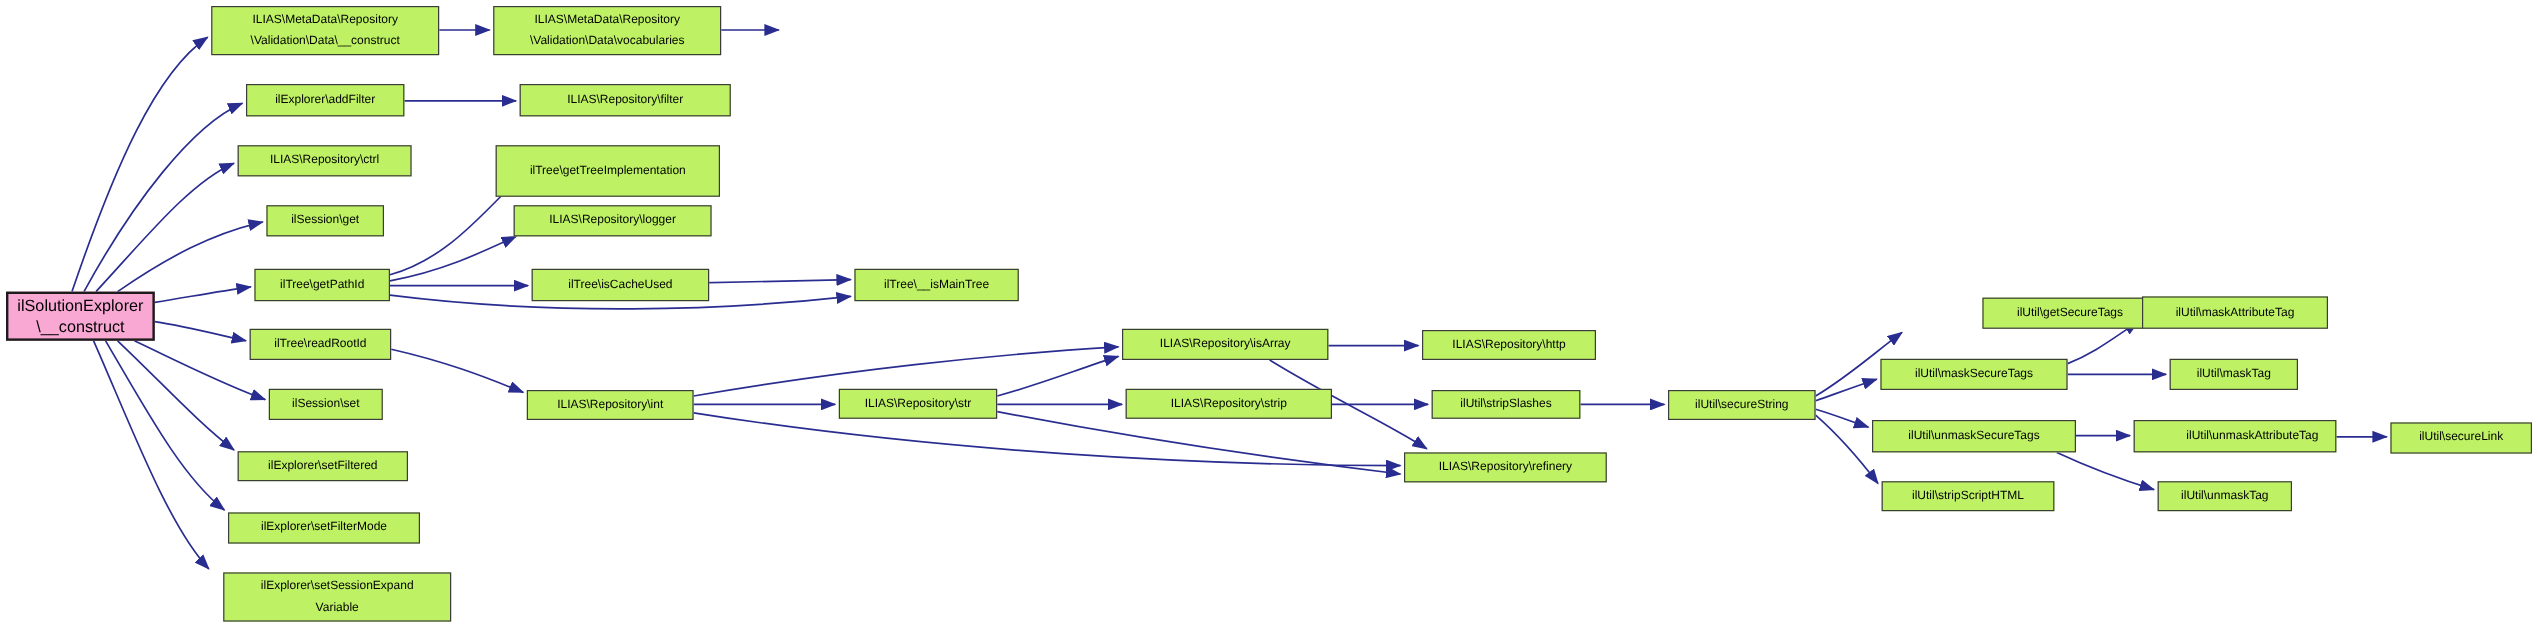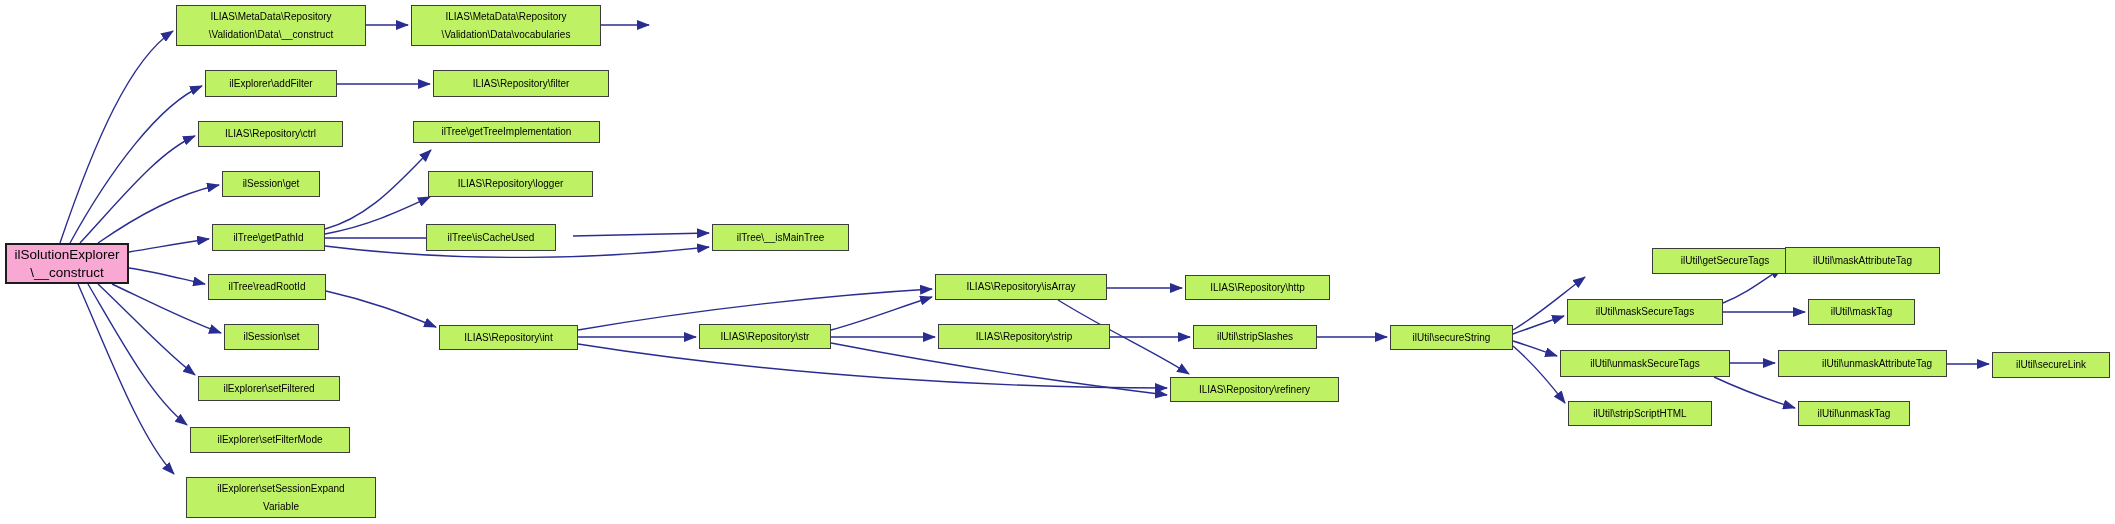--- a/index.html
+++ b/index.html
@@ -63,25 +63,25 @@
     </svg>
 <div class="node root" style="left: 5px; top: 243px; width: 124px; height: 41px;">ilSolutionExplorer
 \__construct</div>
     <div class="node" style="left: 176px; top: 5px; width: 190px; height: 41px;">ILIAS\MetaData\Repository
 \Validation\Data\__construct</div>
     <div class="node" style="left: 411px; top: 5px; width: 190px; height: 41px;">ILIAS\MetaData\Repository
 \Validation\Data\vocabularies</div>
     <div class="node" style="left: 205px; top: 70px; width: 132px; height: 27px;">ilExplorer\addFilter</div>
     <div class="node" style="left: 433px; top: 70px; width: 176px; height: 27px;">ILIAS\Repository\filter</div>
     <div class="node" style="left: 198px; top: 121px; width: 145px; height: 26px;">ILIAS\Repository\ctrl</div>
-    <div class="node" style="left: 413px; top: 121px; width: 187px; height: 22px;">ilTree\getTreeImplementation</div>
+    <div class="node" style="left: 413px; top: 121px; width: 187px; height: 43px;">ilTree\getTreeImplementation</div>
     <div class="node" style="left: 222px; top: 171px; width: 98px; height: 26px;">ilSession\get</div>
     <div class="node" style="left: 428px; top: 171px; width: 165px; height: 26px;">ILIAS\Repository\logger</div>
     <div class="node" style="left: 212px; top: 224px; width: 113px; height: 27px;">ilTree\getPathId</div>
-    <div class="node" style="left: 426px; top: 224px; width: 130px; height: 27px;">ilTree\isCacheUsed</div>
+    <div class="node" style="left: 443px; top: 224px; width: 148px; height: 27px;">ilTree\isCacheUsed</div>
     <div class="node" style="left: 712px; top: 224px; width: 137px; height: 27px;">ilTree\__isMainTree</div>
     <div class="node" style="left: 208px; top: 274px; width: 118px; height: 26px;">ilTree\readRootId</div>
     <div class="node" style="left: 224px; top: 324px; width: 95px; height: 26px;">ilSession\set</div>
     <div class="node" style="left: 198px; top: 376px; width: 142px; height: 25px;">ilExplorer\setFiltered</div>
     <div class="node" style="left: 190px; top: 427px; width: 160px; height: 26px;">ilExplorer\setFilterMode</div>
     <div class="node" style="left: 186px; top: 477px; width: 190px; height: 41px;">ilExplorer\setSessionExpand
 Variable</div>
     <div class="node" style="left: 439px; top: 325px; width: 139px; height: 25px;">ILIAS\Repository\int</div>
     <div class="node" style="left: 699px; top: 324px; width: 132px; height: 25px;">ILIAS\Repository\str</div>
     <div class="node" style="left: 935px; top: 274px; width: 172px; height: 26px;">ILIAS\Repository\isArray</div>

